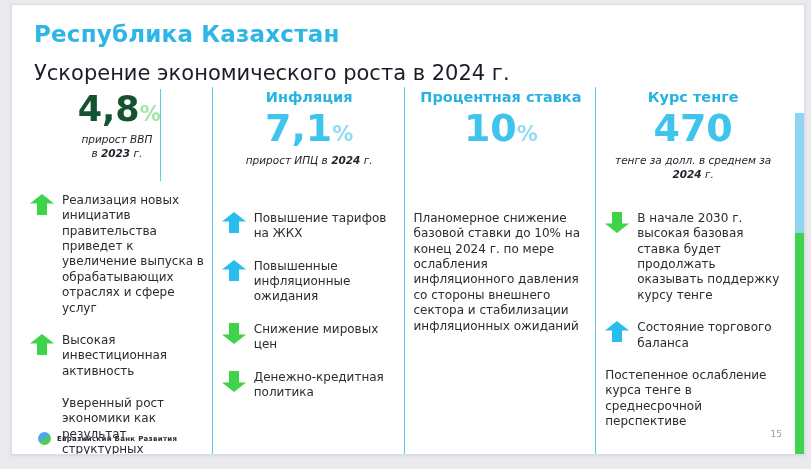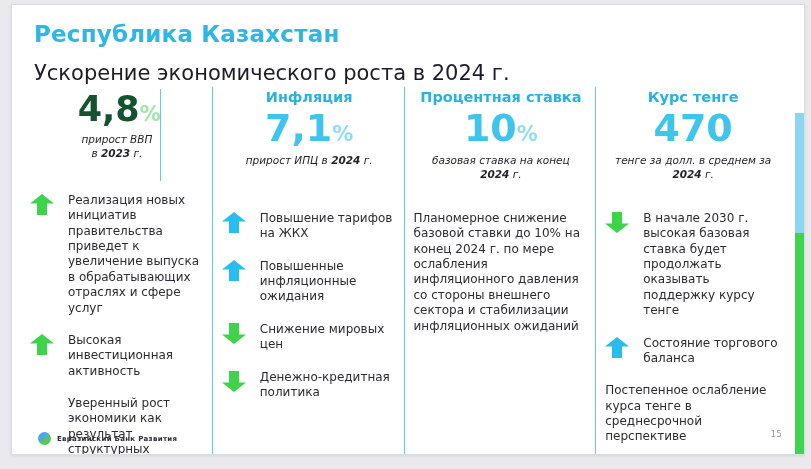--- a/index.html
+++ b/index.html
@@ -47,21 +47,21 @@
   .stats.single .stat-value .num { font-size:38px; }
   .stat-value .unit { font-size:21px; }
   .stat.cyan  .num  { color:#3fc4ee; }
   .stat.cyan  .unit { color:#8fdcf4; }
   .stat.green .num  { color:#14532d; }
   .stat.green .unit { color:#9fe7a8; }
   .stat-caption { font-size:10.5px; font-style:italic; color:#23232d; margin-top:4px; line-height:1.35; }
   .stat-caption b { font-style:italic; }
 
   .bullets { margin-top:12px; display:flex; flex-direction:column; gap:17px; }
-  .bullet  { display:flex; gap:14px; align-items:flex-start; }
+  .bullet  { display:flex; gap:8px; align-items:flex-start; }
   .bullet .btext { font-size:12px; color:#2b2b33; line-height:1.28; }
   .arrow { flex:0 0 24px; width:24px; height:21px; margin-top:1px; }
   .arrow svg { display:block; width:24px; height:21px; }
   .arrow.spacer { visibility:hidden; }
   .fill-green polygon { fill:#3ed44a; }
   .fill-cyan  polygon { fill:#29bdee; }
 
   .footer { position:absolute; left:26px; bottom:9px; display:flex; align-items:center; gap:6px; }
   .logo-icon {
     width:13px; height:13px; border-radius:50%;
@@ -156,21 +156,20 @@
             </span>
             <span class="btext">Денежно-кредитная политика</span>
           </div>
         </div>
       </div>
       <div class="column">
         <div class="col-header">Процентная ставка</div>
         <div class="stats single">
           <div class="stat cyan">
             <div class="stat-value"><span class="num">10</span><span class="unit">%</span></div>
-            <div class="stat-caption"><span>базовая ставка на конец </span><b>2024</b><span> г.</span></div>
           </div>
         </div>
         <div class="bullets">
           <div class="bullet">
             <span class="btext">Планомерное снижение базовой ставки до 10% на конец 2024 г. по мере ослабления инфляционного давления со стороны внешнего сектора и стабилизации инфляционных ожиданий</span>
           </div>
         </div>
       </div>
       <div class="column">
         <div class="col-header">Курс тенге</div>

